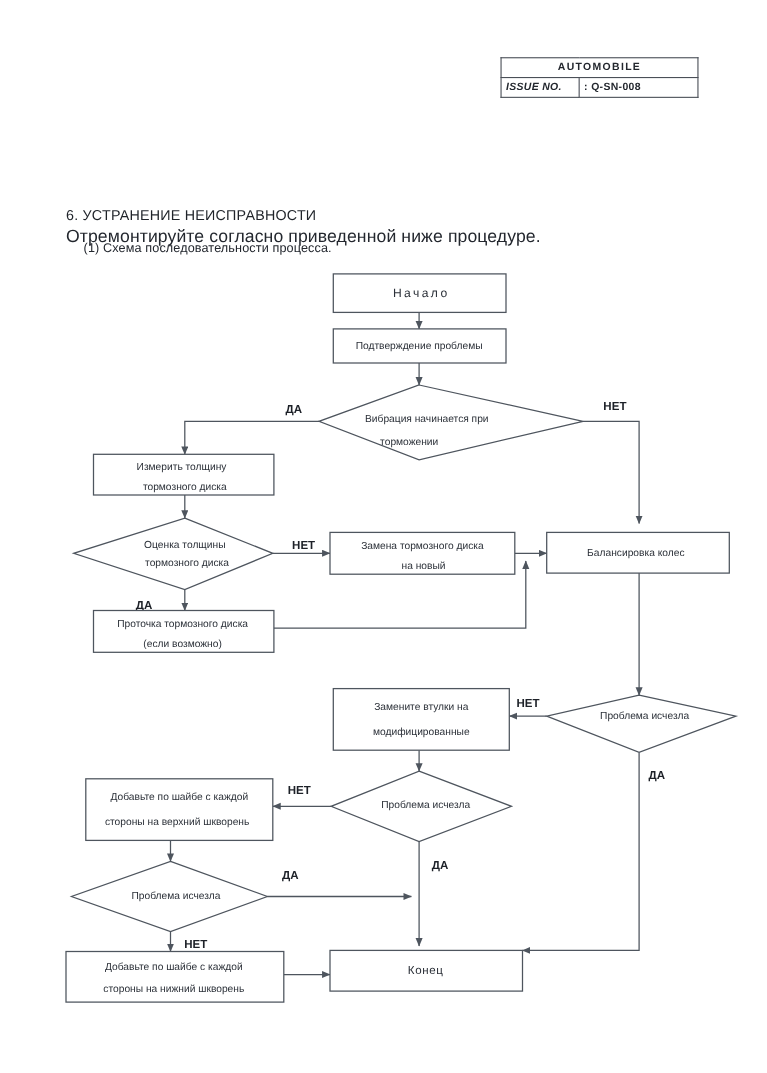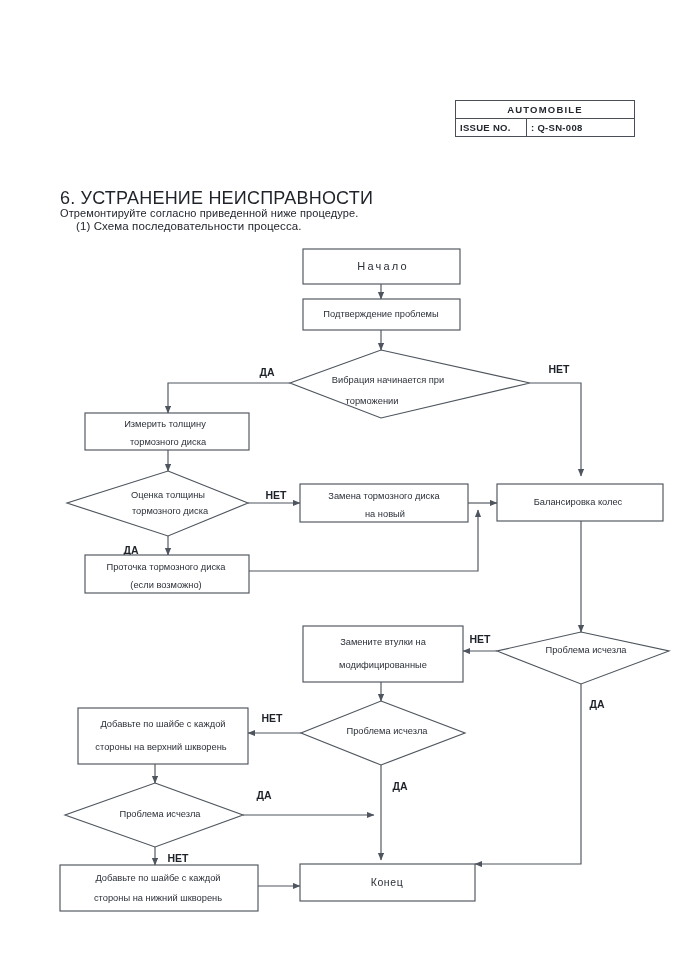--- a/index.html
+++ b/index.html
@@ -21,61 +21,60 @@
 
   
   #doc-table {
     position: absolute;
     left: 455px;
     top: 52px;
     width: 180px;
     border-collapse: collapse;
     border: 1px solid #4a4f57;
     background: #ffffff;
-    margin-top: 48px;
   }
   #doc-table td {
     border: 1px solid #4a4f57;
     font-size: 9.5px;
     font-weight: bold;
     letter-spacing: 0.3px;
     color: #23272e;
     height: 17px;
     padding: 0 4px;
     white-space: nowrap;
   }
   #doc-table td.center {
     text-align: center;
     letter-spacing: 1.2px;
   }
-  td.lbl { width: 62px; }
+  td.lbl { width: 62px; font-style: italic; }
 
   
   .vin-block {
     position: absolute;
     left: 68px;
     top: 145px;
     font-size: 11.5px;
     line-height: 15px;
     color: #23272e;
     letter-spacing: 0.2px;
   }
   #section-title {
     position: absolute;
     left: 60px;
     top: 188px;
-    font-size: 18px;
+    font-size: 13px;
     color: #1f2329;
     letter-spacing: 0.2px;
   }
   #section-intro {
     position: absolute;
     left: 60px;
     top: 207px;
-    font-size: 11px;
+    font-size: 16px;
     color: #23272e;
     letter-spacing: 0.1px;
   }
   #section-sub {
     position: absolute;
     left: 76px;
     top: 220px;
     font-size: 11.5px;
     color: #23272e;
     letter-spacing: 0.1px;

